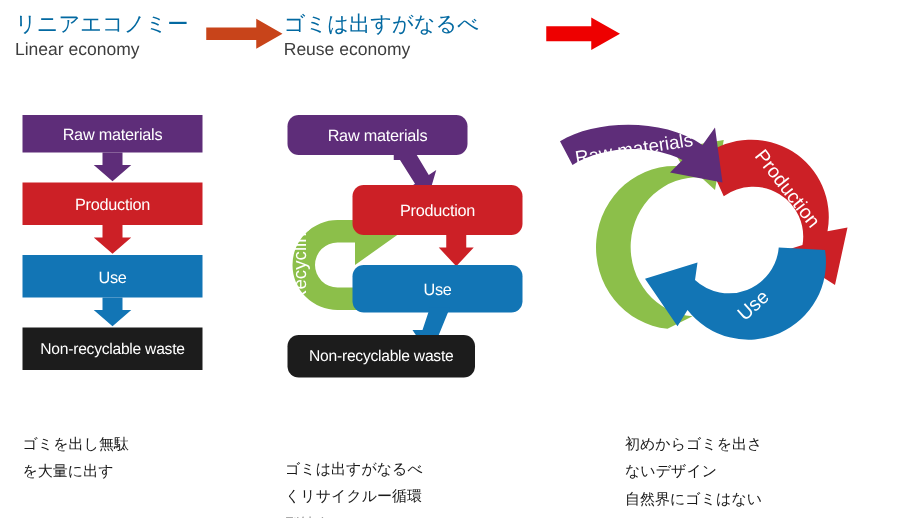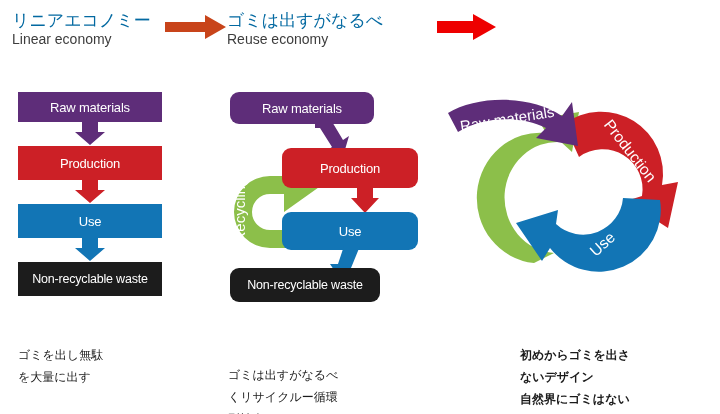--- a/index.html
+++ b/index.html
@@ -205,17 +205,17 @@
     </g>
   </svg>
 
   <div class="caption" style="left:18px; top:344px; width:200px;">ゴミを出し無駄
 を大量に出す</div>
 
   <div class="caption" style="left:228px; top:344px; width:220px;margin-top:20px;">ゴミは出すがなるべ
 くリサイクルー循環
 型社会</div>
 
-  <div class="caption" style="left:520px; top:344px; width:200px;font-weight:bold;">初めからゴミを出さ
+  <div class="caption" style="left:500px; top:344px; width:200px;">初めからゴミを出さ
 ないデザイン
 自然界にゴミはない</div>
 
 </div>
 
 </body></html>

